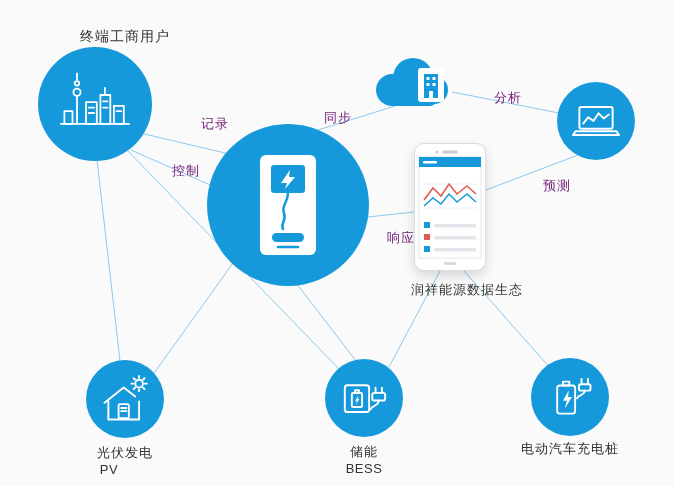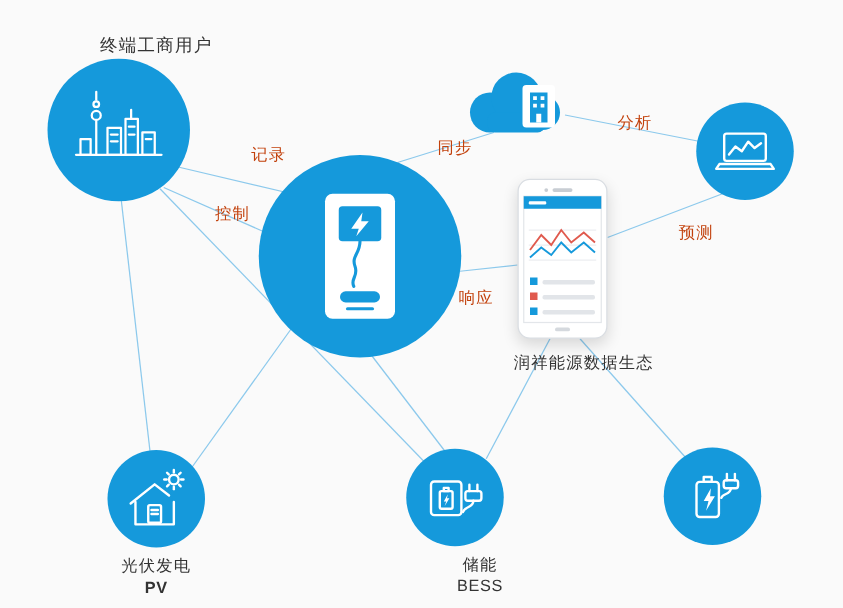--- a/index.html
+++ b/index.html
@@ -32,35 +32,35 @@
     box-shadow:0 5px 12px rgba(0,0,0,.14);
   }
   .lbl{
     position:absolute;z-index:4;white-space:nowrap;
     transform:translateX(-50%);
     font-size:13px;color:var(--text);letter-spacing:1px;
   }
   .lbl-users{left:125px;top:28px;font-size:14px;}
   .lbl-eco{left:467px;top:281px;}
   .lbl-pv{left:125px;top:444px;font-family:Liberation Serif, serif;}
-  .lbl-pv-sub{left:125px;top:462px;letter-spacing:.5px;font-weight:bold;}
-  .lbl-bess{left:384px;top:443px;}
-  .lbl-bess-sub{left:384px;top:461px;letter-spacing:.5px;}
+  .lbl-pv-sub{left:109px;top:462px;letter-spacing:.5px;}
+  .lbl-bess{left:364px;top:443px;}
+  .lbl-bess-sub{left:364px;top:461px;letter-spacing:.5px;}
   .lbl-ev{left:570px;top:440px;}
   .edge-lbl{
     position:absolute;z-index:4;white-space:nowrap;
     transform:translateX(-50%);
-    font-size:13px;color:#c2410c;letter-spacing:1px;font-family:Liberation Serif, serif;
+    font-size:13px;color:#701a75;letter-spacing:1px;font-family:Liberation Serif, serif;
   }
   .e-record{left:215px;top:115px;}
   .e-control{left:186px;top:162px;text-align:right;}
-  .e-sync{left:364px;top:109px;}
+  .e-sync{left:338px;top:109px;}
   .e-analyze{left:508px;top:89px;}
   .e-predict{left:557px;top:177px;}
-  .e-respond{left:381px;top:229px;}
+  .e-respond{left:401px;top:229px;}
 </style>
 </head>
 <body>
 
 <div class="canvas">
 
   <svg class="wires" width="674" height="486">
     <g stroke="#8cc9ec" stroke-width="1">
       <line x1="140" y1="133" x2="242" y2="157"></line>
       <line x1="131" y1="150" x2="217" y2="188"></line>
@@ -197,20 +197,21 @@
       <path d="M73 40 C73 48 63 46 61 52"></path>
     </svg>
   </div>
 
   <span class="lbl lbl-eco">润祥能源数据生态</span>
   <span class="lbl lbl-users">终端工商用户</span>
   <span class="lbl lbl-pv">光伏发电</span>
   <span class="lbl lbl-pv-sub">PV</span>
   <span class="lbl lbl-bess">储能</span>
   <span class="lbl lbl-bess-sub">BESS</span>
+  <span class="lbl lbl-ev">电动汽车充电桩</span>
 
   <span class="edge-lbl e-record">记录</span>
   <span class="edge-lbl e-control">控制</span>
   <span class="edge-lbl e-sync">同步</span>
   <span class="edge-lbl e-analyze">分析</span>
   <span class="edge-lbl e-predict">预测</span>
   <span class="edge-lbl e-respond">响应</span>
 
 </div>
 

